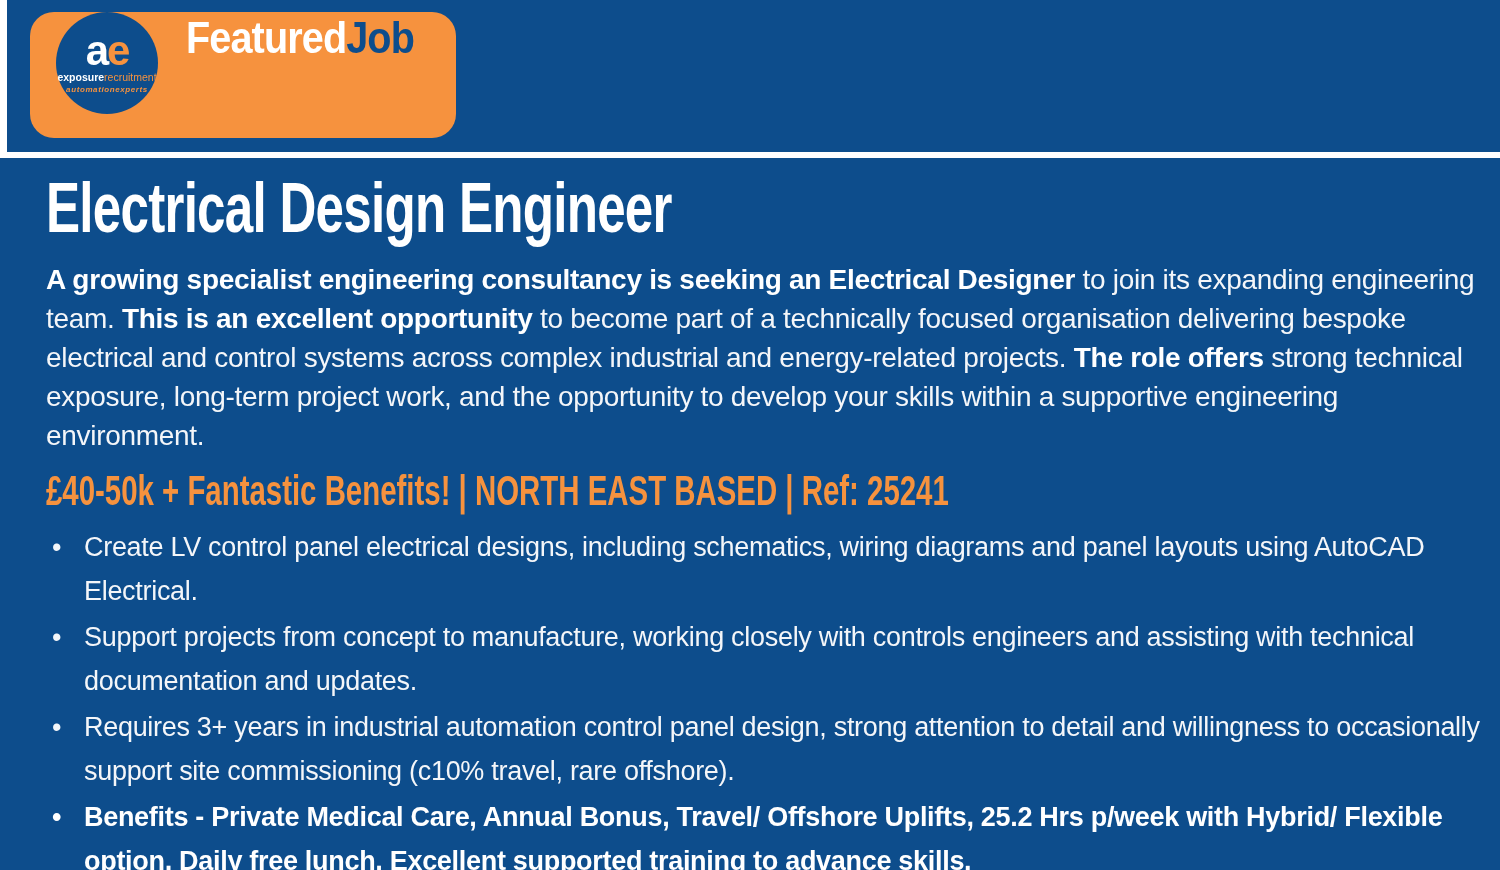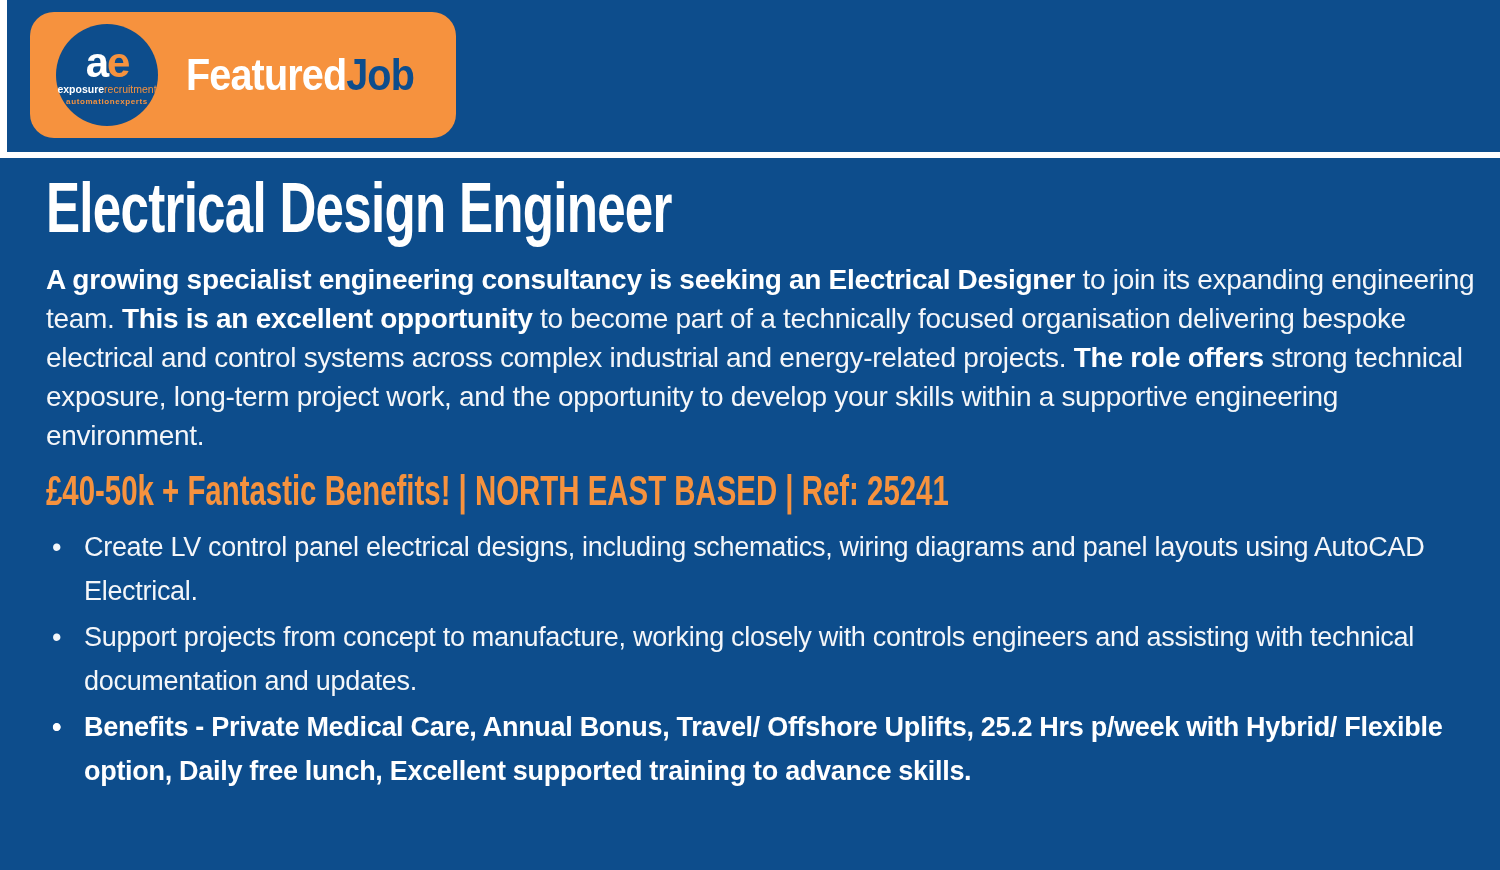--- a/index.html
+++ b/index.html
@@ -22,41 +22,41 @@
     position: absolute; left: 0; top: 152px;
     width: 100%; height: 6px; background: #FFFFFF;
   }
 
   
   .banner {
     position: absolute; left: 30px; top: 12px;
     width: 426px; height: 126px;
     background: #F6923E;
     border-radius: 24px;
-    display: flex; align-items: center;
+    display: flex; align-items: flex-start;
   }
   .logo-circle {
     width: 102px; height: 102px; border-radius: 50%;
     background: #0D4D8C;
     margin-left: 26px;
     display: flex; flex-direction: column; align-items: center; justify-content: center;
     flex: none;
   }
   .logo-ae {
     font-size: 42px; font-weight: 700; line-height: 0.85; letter-spacing: -2px;
     margin-top: 2px;
   }
   .logo-ae .a { color: #FFFFFF; }
   .logo-ae .e { color: #F6923E; }
   .logo-line1 { font-size: 10.5px; line-height: 1.2; margin-top: 2px; white-space: nowrap; }
   .logo-line1 .w { color: #FFFFFF; font-weight: 700; }
   .logo-line1 .o { color: #F6923E; font-weight: 400; }
   .logo-line2 {
     font-size: 8px; line-height: 1.2; margin-top: 2px;
-    color: #F6923E; font-weight: 700; letter-spacing: 0.6px; white-space: nowrap;
+    color: #F6923E; font-weight: 700; letter-spacing: 0.6px; white-space: nowrap; font-style: italic;
   }
   .banner-title {
     font-size: 45px; font-weight: 800; letter-spacing: -1px;
     margin-left: 28px; white-space: nowrap;
     transform: scaleX(0.88); transform-origin: left center;
   }
   .banner-title .white { color: #FFFFFF; }
   .banner-title .blue  { color: #0D4D8C; }
 
   
@@ -113,17 +113,17 @@
   <span class="seg bold">A growing specialist engineering consultancy is seeking an Electrical Designer</span><span class="seg"> to join its expanding engineering team. </span><span class="seg bold">This is an excellent opportunity</span><span class="seg"> to become part of a technically focused organisation delivering bespoke electrical and control systems across complex industrial and energy-related projects. </span><span class="seg bold">The role offers</span><span class="seg"> strong technical exposure, long-term project work, and the opportunity to develop your skills within a supportive engineering environment.</span></p>
 
   <div class="highlight">£40-50k + Fantastic Benefits! | NORTH EAST BASED | Ref: 25241</div>
 
   <ul class="bullets">
 
       <li><span class="dot">•</span><span>Create LV control panel electrical designs, including schematics, wiring diagrams and panel layouts using AutoCAD Electrical.</span></li>
 
       <li><span class="dot">•</span><span>Support projects from concept to manufacture, working closely with controls engineers and assisting with technical documentation and updates.</span></li>
 
-      <li><span class="dot">•</span></li>
+      <li><span class="dot">•</span><span>Requires 3+ years in industrial automation control panel design, strong attention to detail and willingness to occasionally support site commissioning (c10% travel, rare offshore).</span></li>
 
       <li class="bold"><span class="dot">•</span><span>Benefits - Private Medical Care, Annual Bonus, Travel/ Offshore Uplifts, 25.2 Hrs p/week with Hybrid/ Flexible option, Daily free lunch, Excellent supported training to advance skills.</span></li>
     </ul>
 </div>
 
 </body></html>

